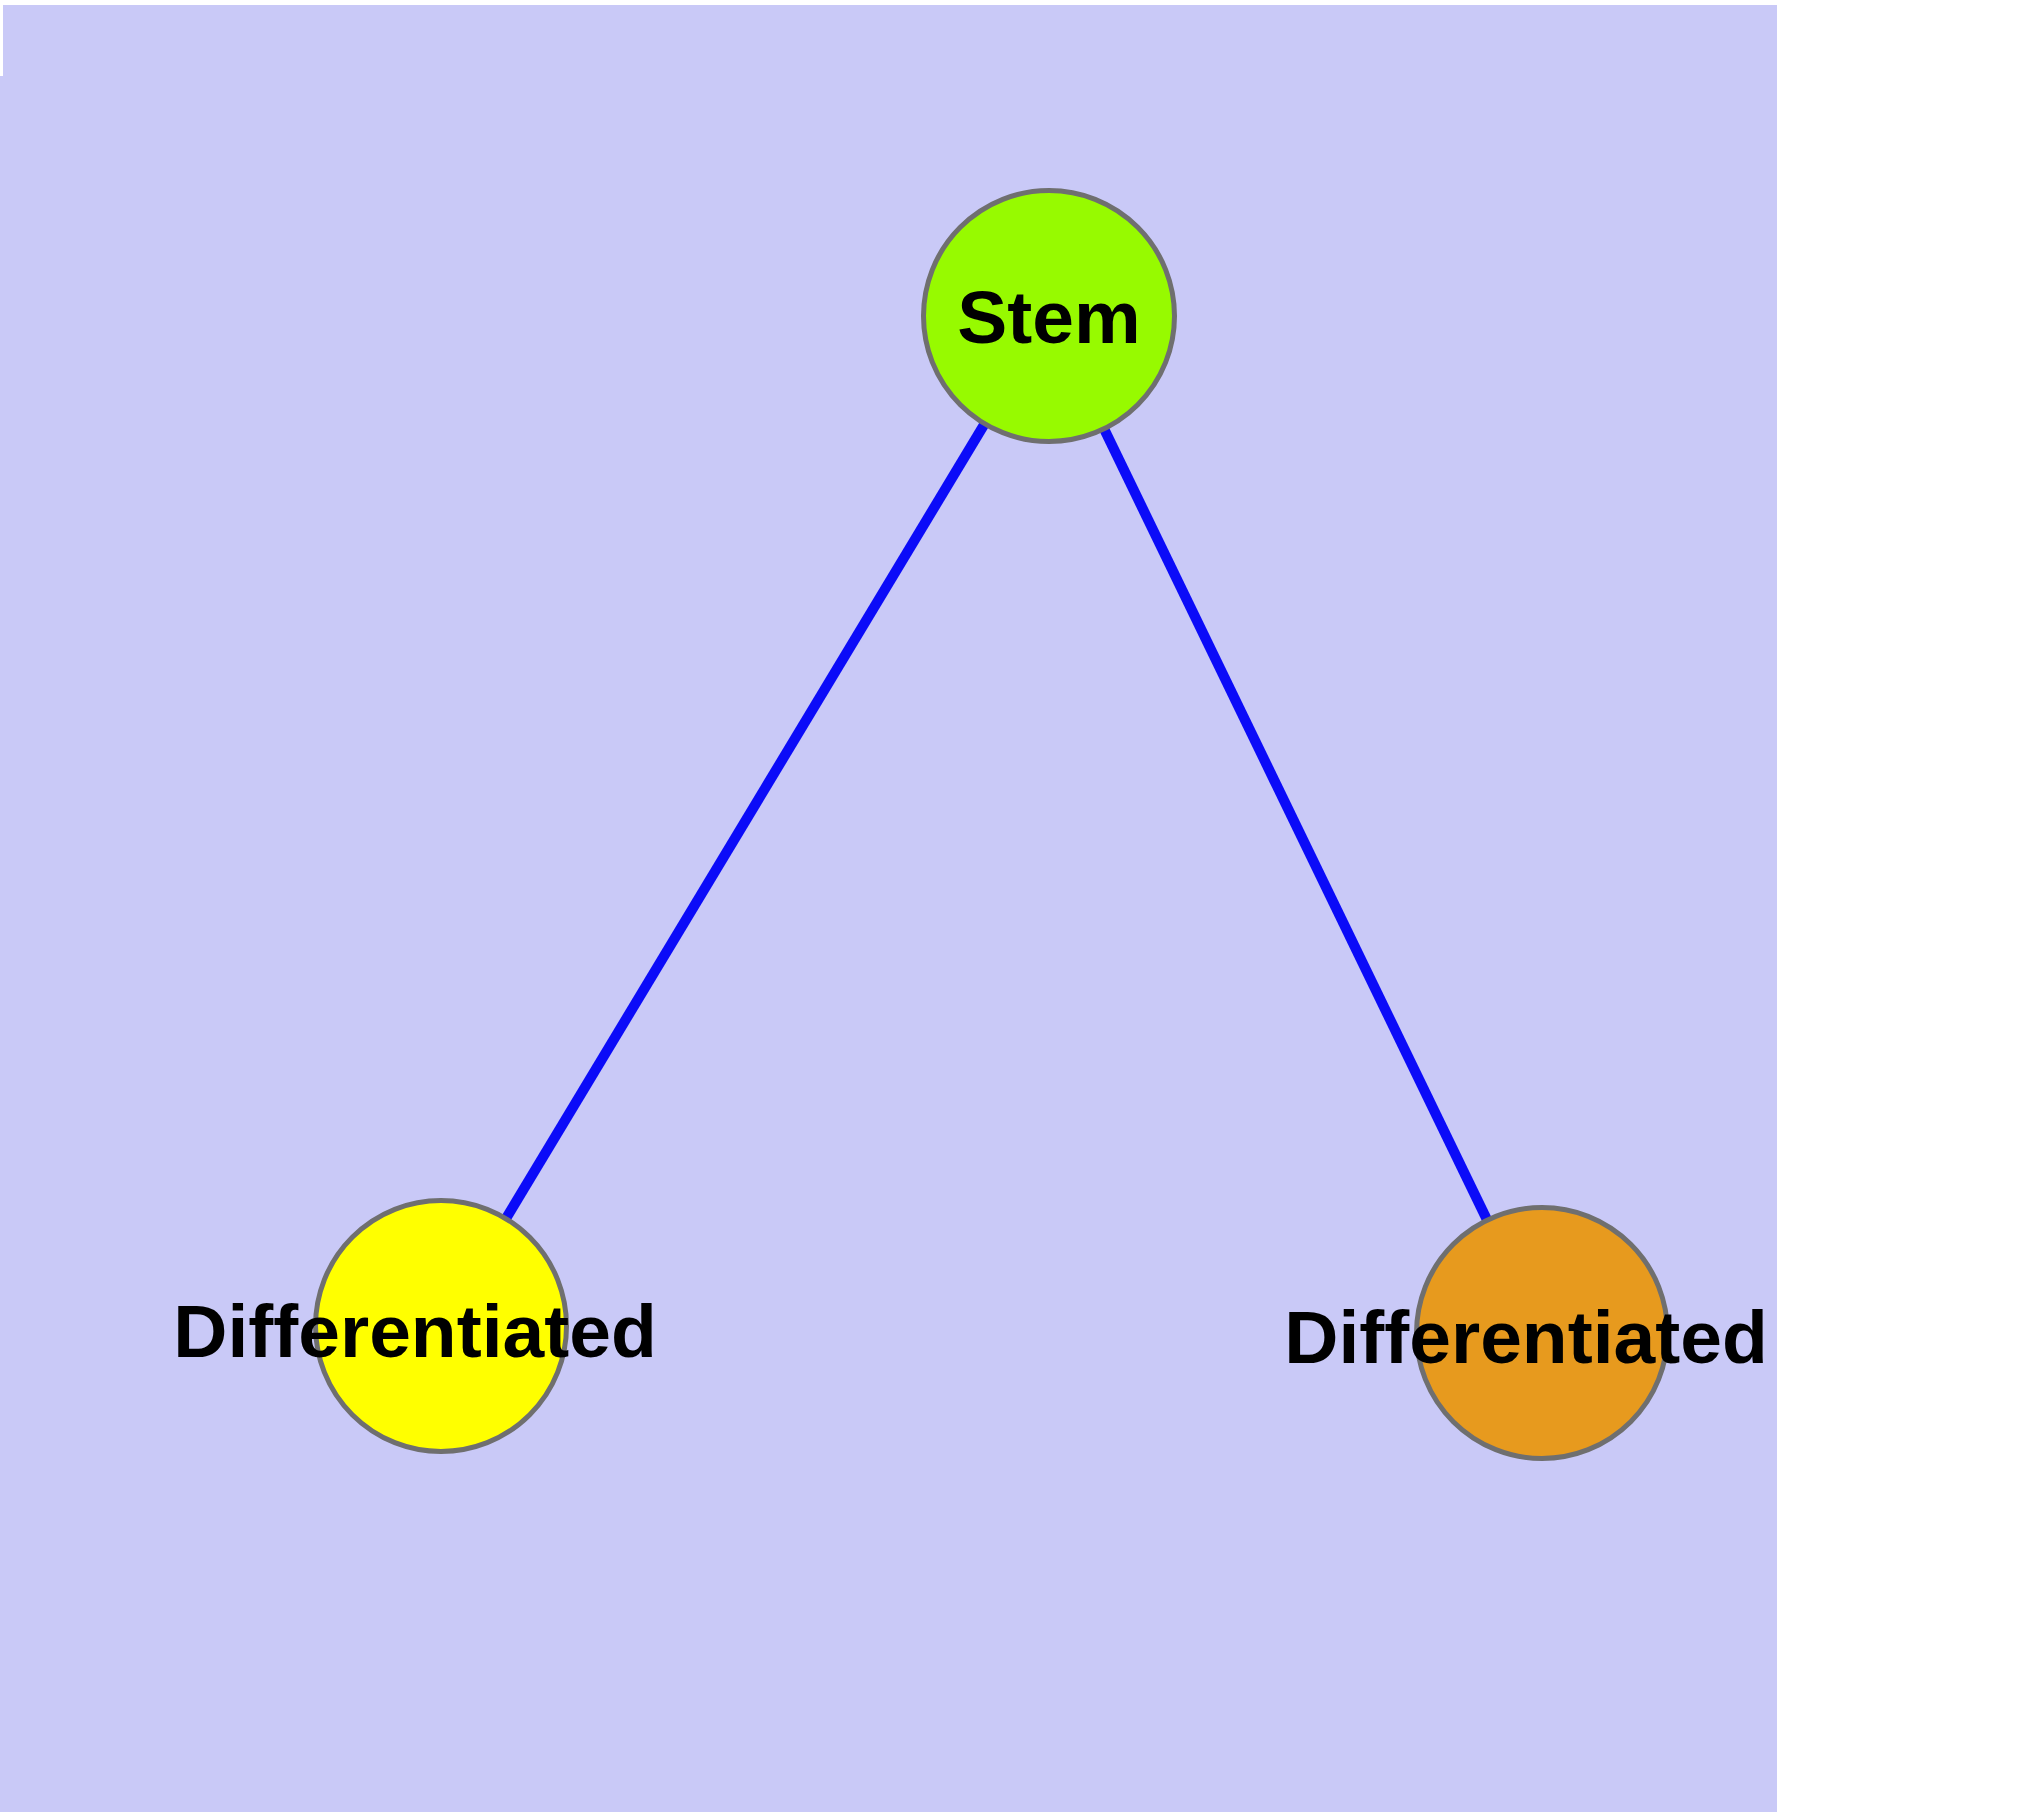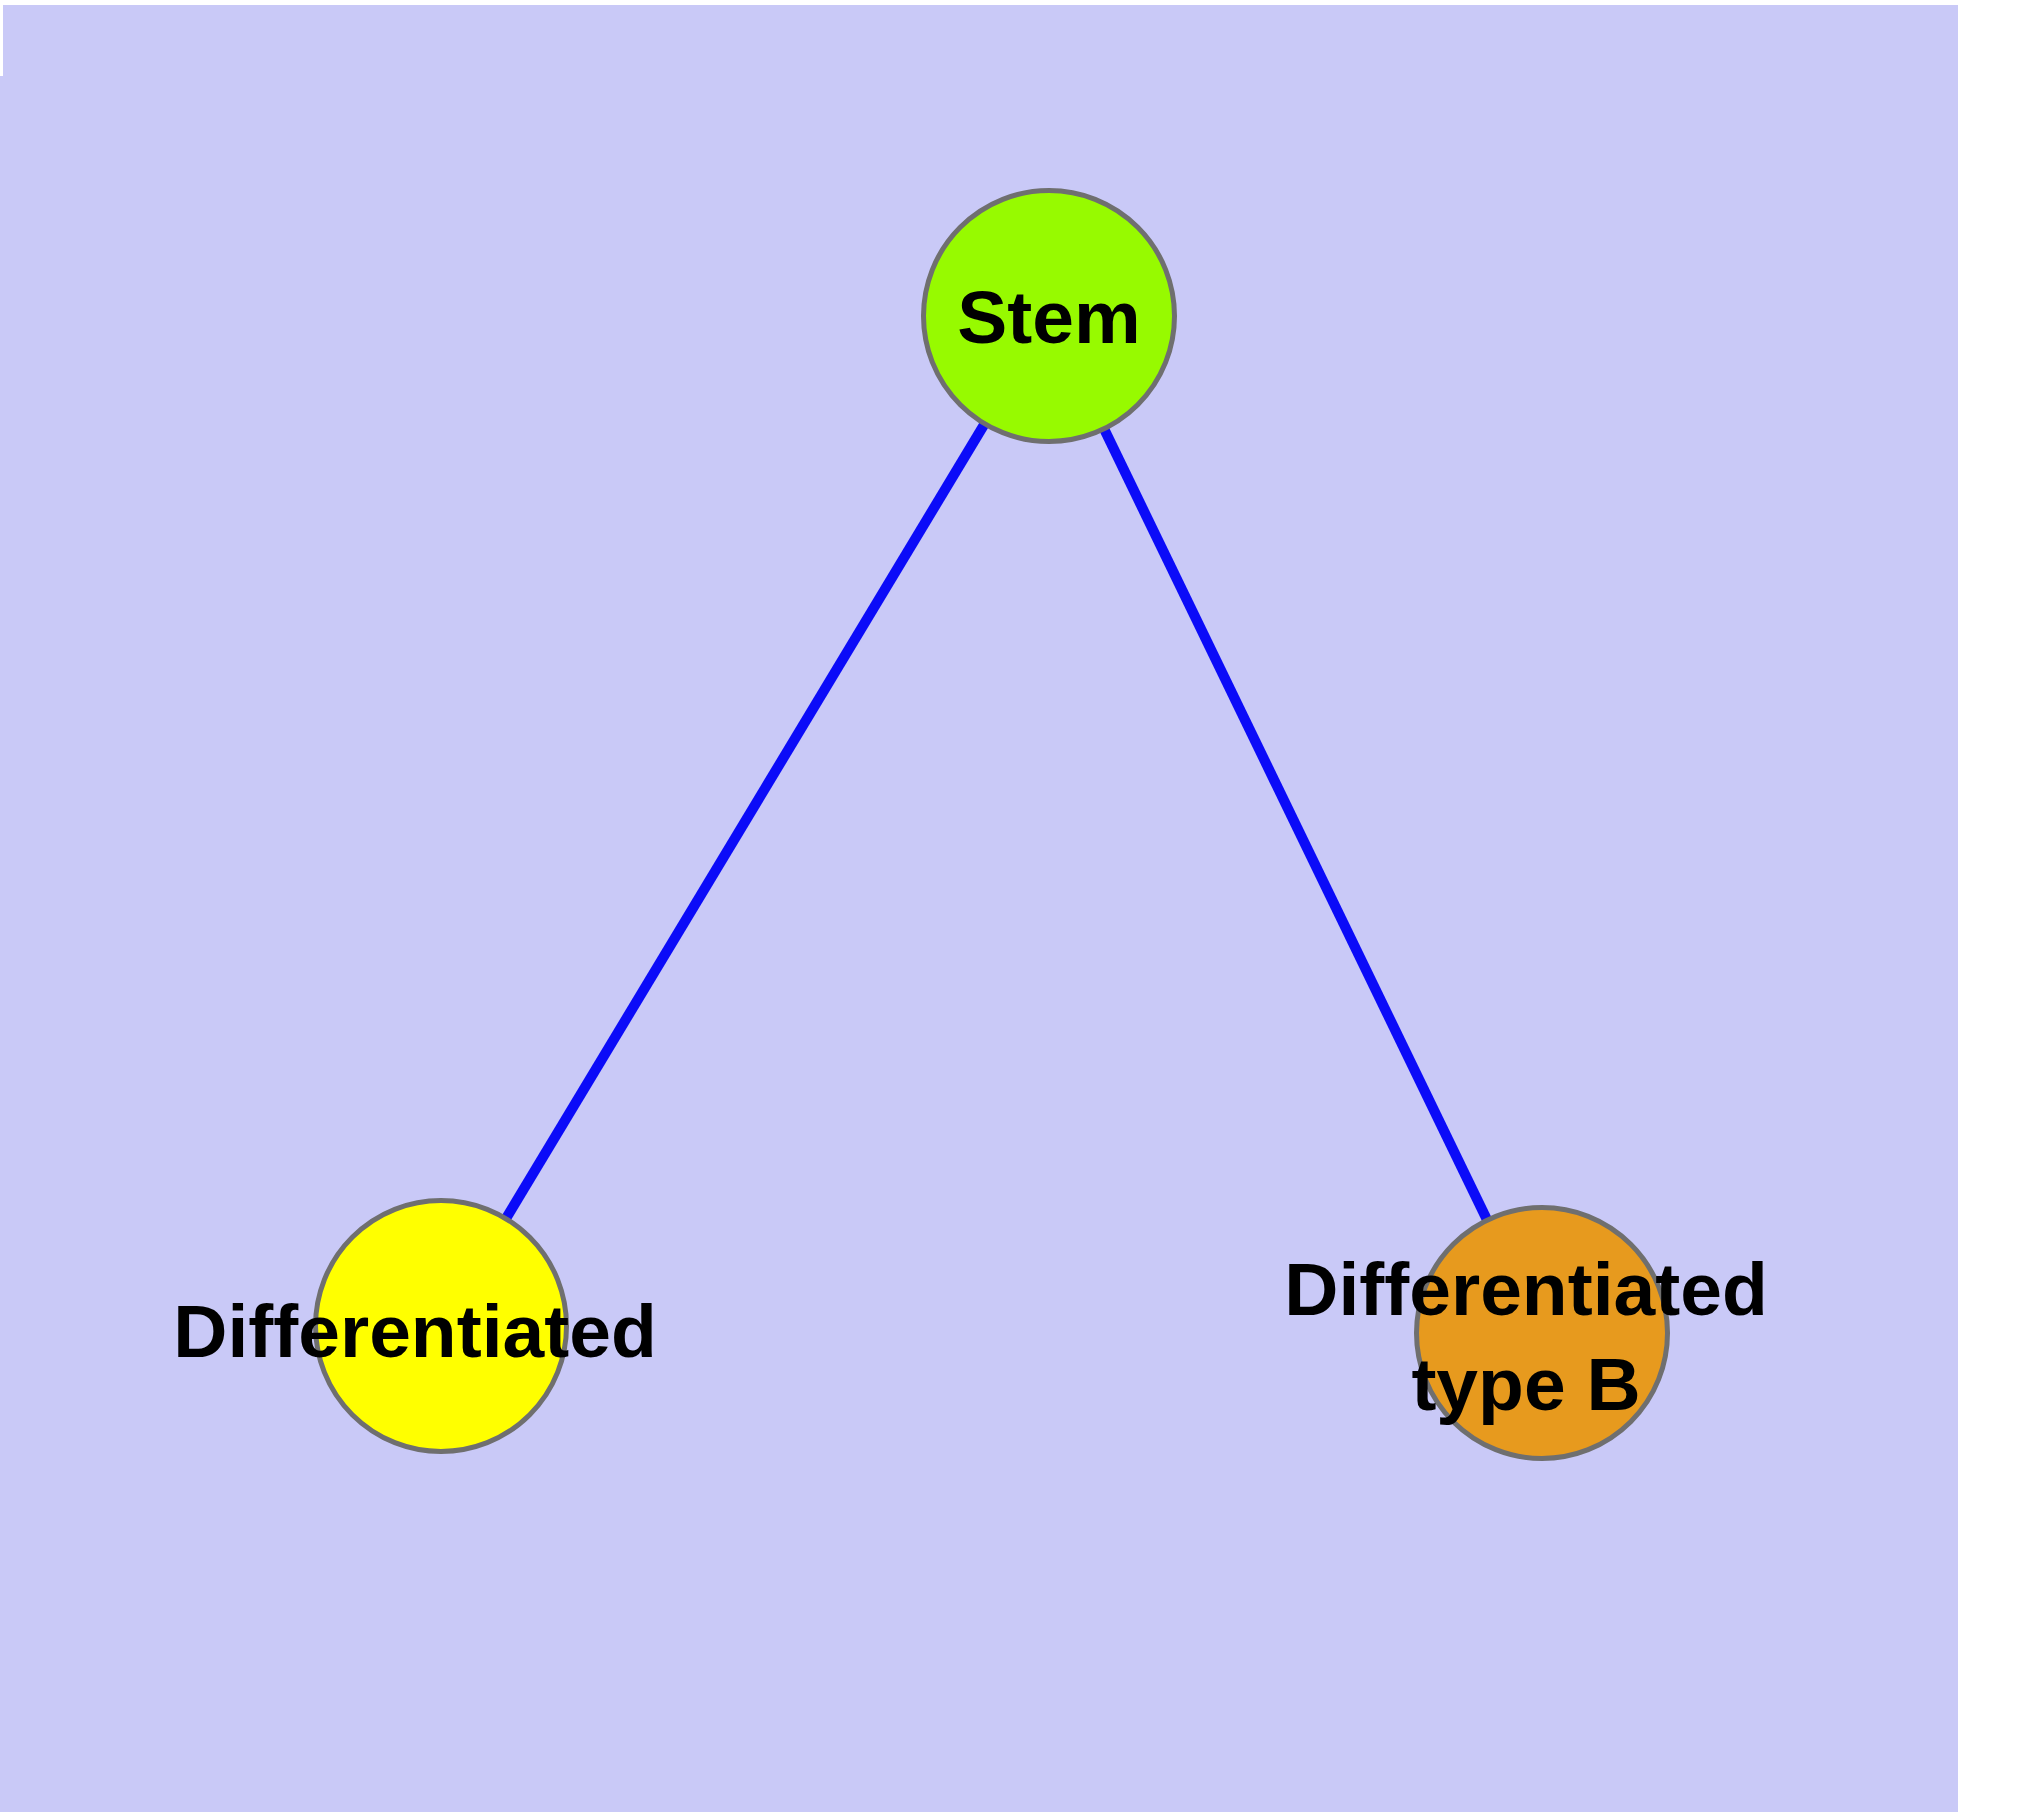--- a/index.html
+++ b/index.html
@@ -7,21 +7,21 @@
     padding: 0;
     background: #ffffff;
     width: 2021px;
     height: 1812px;
     overflow: hidden;
   }
   .page {
     position: absolute;
     left: 0;
     top: 0;
-    width: 1958px;
+    width: 1777px;
     height: 1812px;
     background: #c9c9f7; 
   }
   .margin-strip {
     position: absolute;
     background: #ffffff;
   }
   .margin-top  { left: 0; top: 0; width: 2021px; height: 5.1px; }
   .margin-left { left: 0; top: 0; width: 3.4px;  height: 76px; }
 
@@ -83,20 +83,19 @@
   <div class="node node-type-b" style="background-color: rgb(231, 154, 30); border-color: rgb(111, 111, 111);"></div>
 
   <div class="node-label label-stem" style="color: rgb(0, 0, 0);">Stem</div>
 
   <div class="node-label label-type-a" style="color: rgb(0, 0, 0);">
     <div>Differentiated</div>
   </div>
 
   <div class="node-label label-type-b" style="color: rgb(0, 0, 0);">
     <div>Differentiated</div>
-    <div>type B</div>
   </div>
 
   <div class="margin-strip margin-top" style="background-color: rgb(255, 255, 255);"></div>
   <div class="margin-strip margin-left" style="background-color: rgb(255, 255, 255);"></div>
 
 </div>
 
 
 </body></html>

